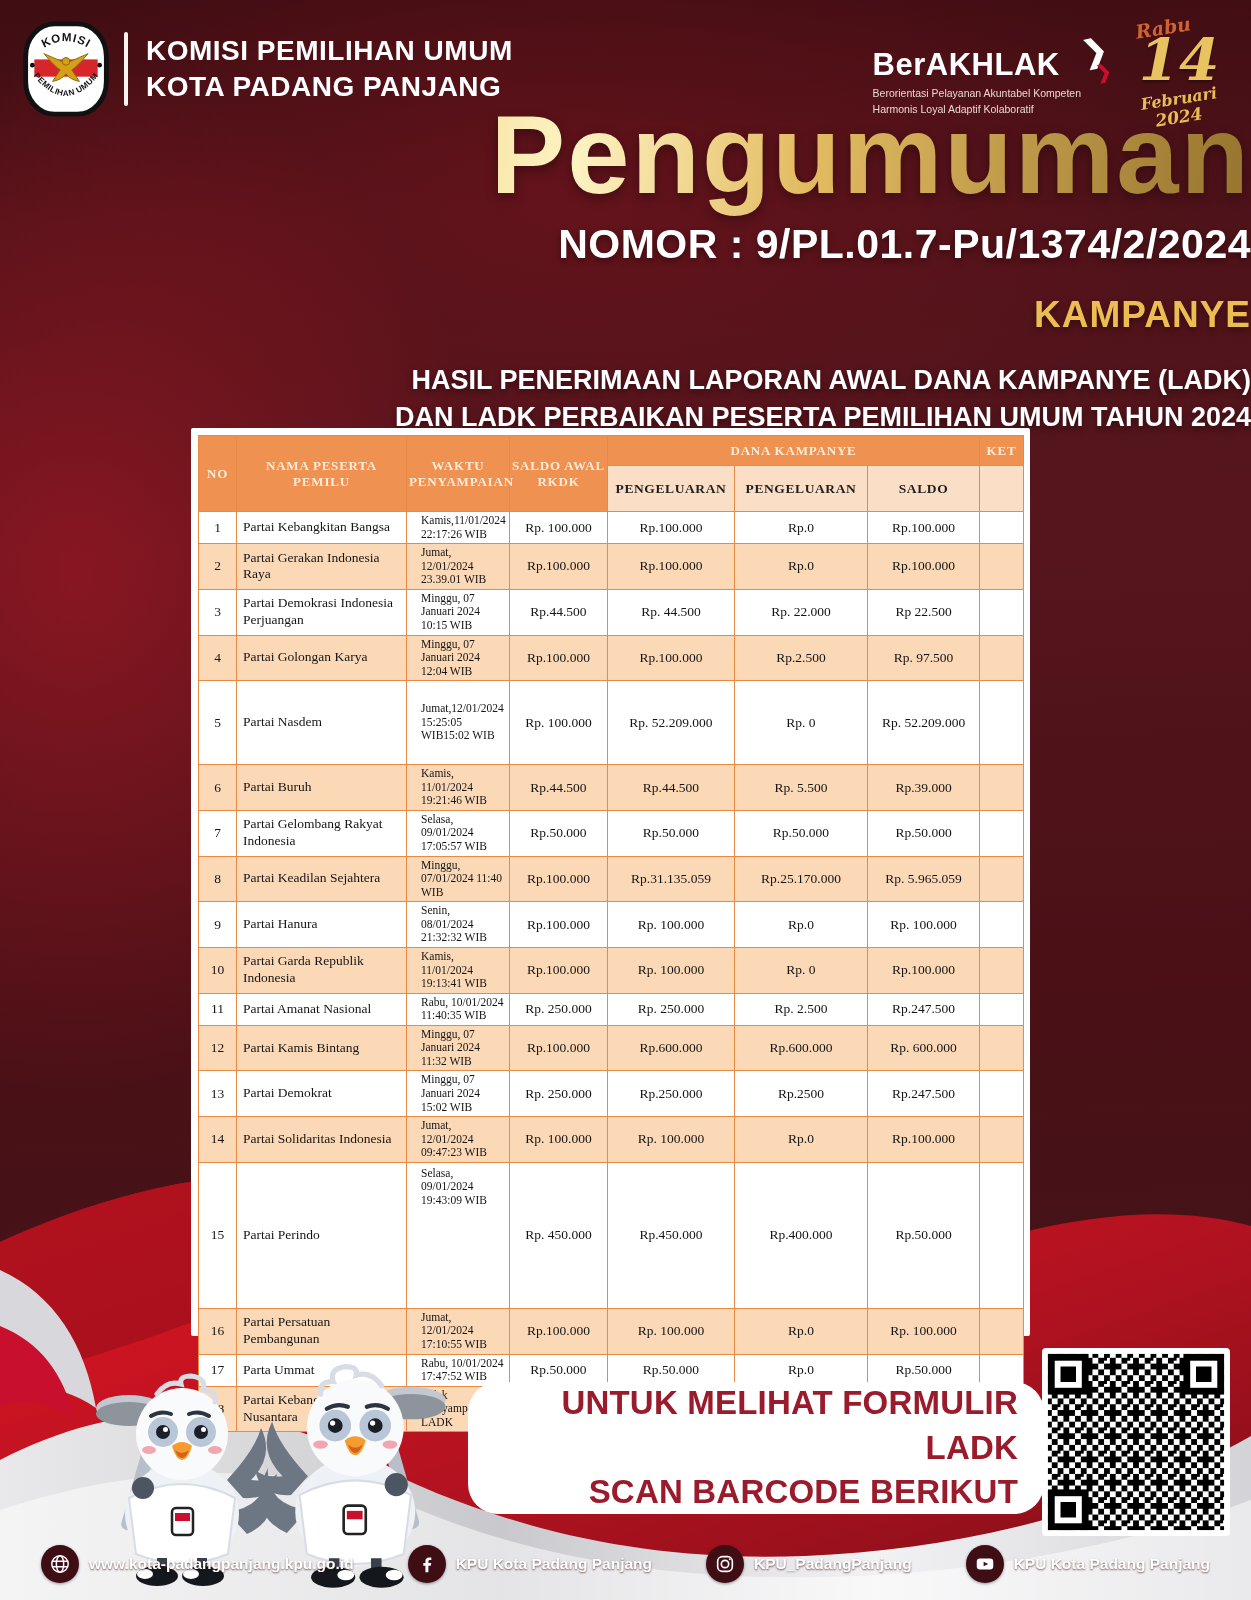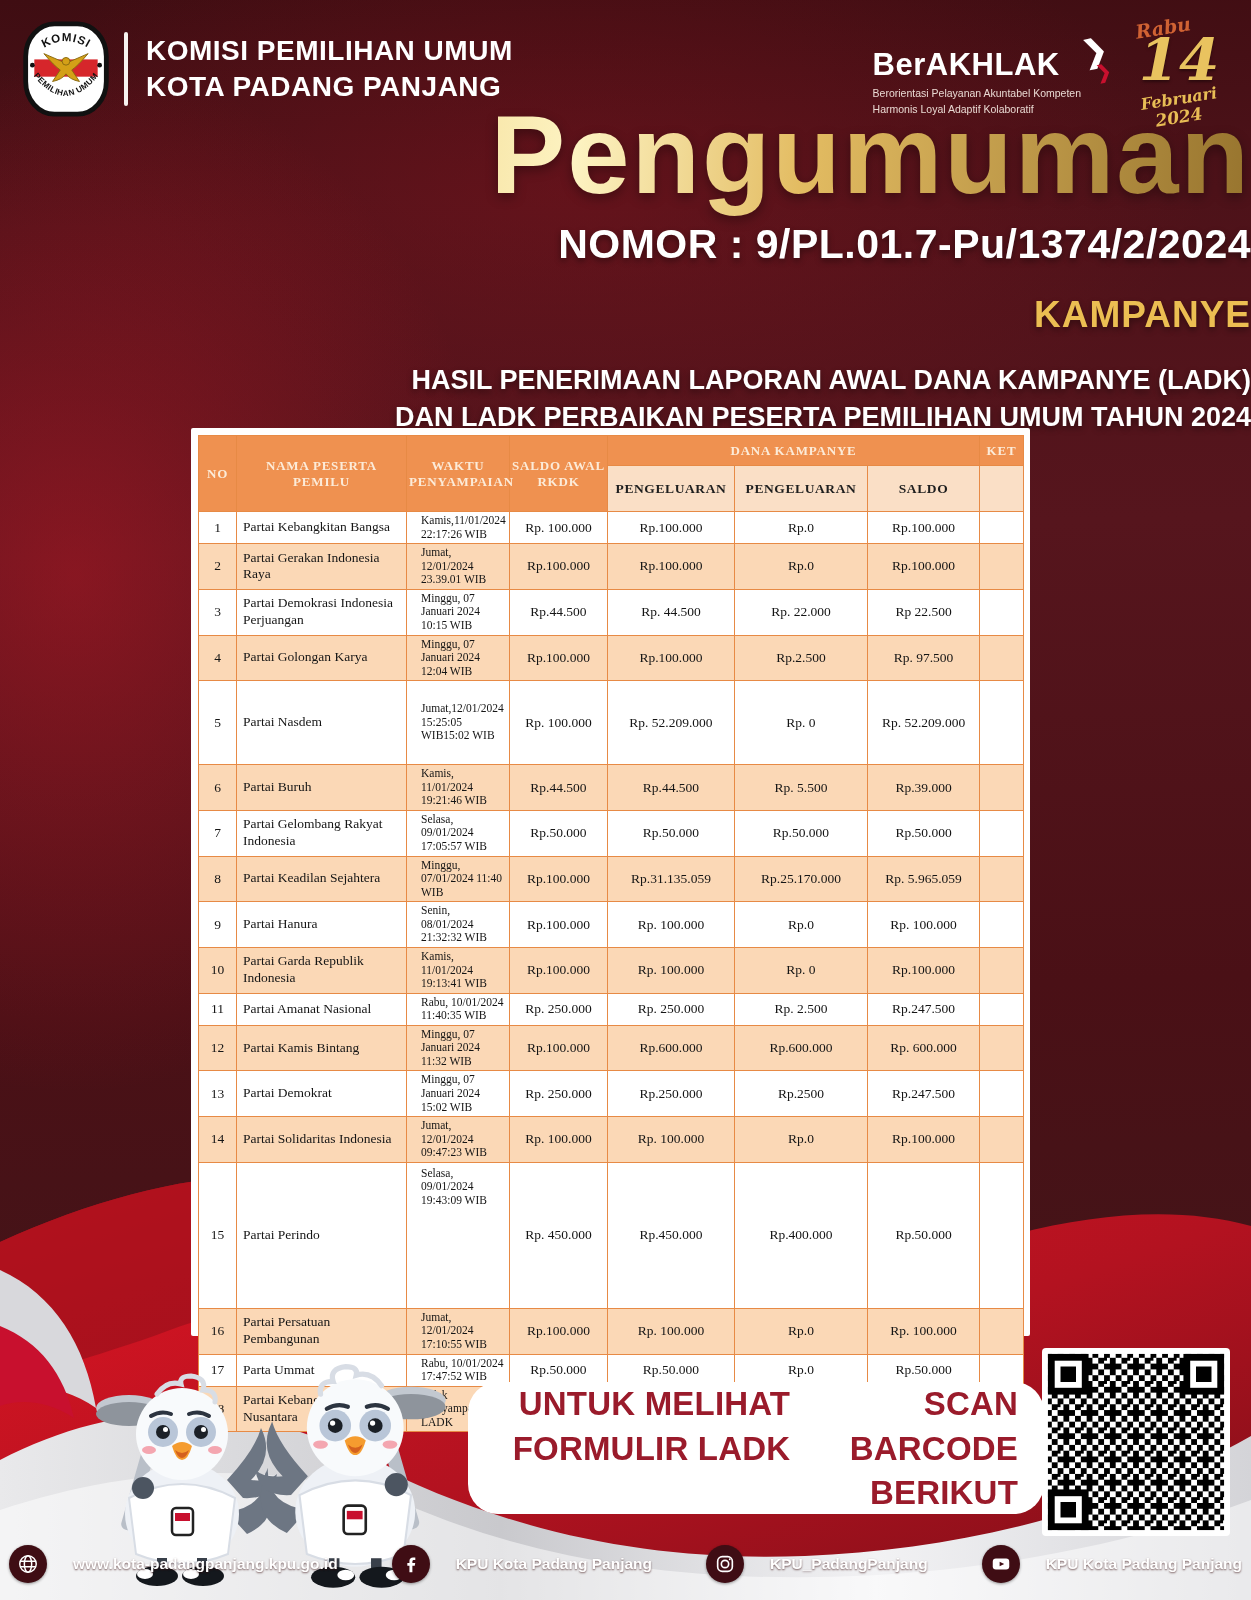--- a/index.html
+++ b/index.html
@@ -53,27 +53,27 @@
   tbody tr:nth-of-type(15){height:146px;}
   tbody tr:nth-of-type(15) td.td-time{vertical-align:top;padding-top:4px;}
   
   .waves{position:absolute;left:0;bottom:0;width:1251px;height:470px;}
   
   .mascot{position:absolute;width:210px;height:230px;}
   .mascot.m1{left:72px;top:1362px;}
   .mascot.m2{left:248px;top:1352px;transform:scaleX(-1);width:225px;height:242px;}
   
   .msg-box{position:absolute;left:468px;top:1382px;width:576px;height:132px;background:#ffffff;border-radius:30px;
-    display:flex;flex-direction:row;justify-content:center;padding:0 26px;box-sizing:border-box;text-align:right;}
+    display:flex;flex-direction:column;justify-content:center;padding:0 26px;box-sizing:border-box;text-align:right;}
   .msg-line{color:#9a1b2b;font-weight:800;font-size:33px;line-height:1.35;letter-spacing:.2px;}
   
   .qr-pad{position:absolute;left:1042px;top:1348px;width:188px;height:188px;background:#ffffff;border-radius:4px;padding:4px;box-sizing:border-box;}
   
   .footer{position:absolute;left:0;top:1545px;width:1251px;display:flex;justify-content:center;gap:54px;align-items:center;}
-  .f-item{display:flex;align-items:center;gap:26px;}
+  .f-item{display:flex;align-items:center;gap:10px;}
   .f-circle{width:38px;height:38px;border-radius:50%;background:#3f0d14;display:flex;align-items:center;justify-content:center;flex:0 0 auto;box-shadow:0 1px 3px rgba(0,0,0,.4);}
   .f-label{color:#ffffff;font-weight:800;font-size:15.5px;text-shadow:0 1px 2px rgba(50,8,8,.65);}
 </style>
 </head>
 <body>
 
 <div class="page">
 
   <svg class="waves" viewBox="0 0 1251 470" aria-hidden="true">
     <defs>

